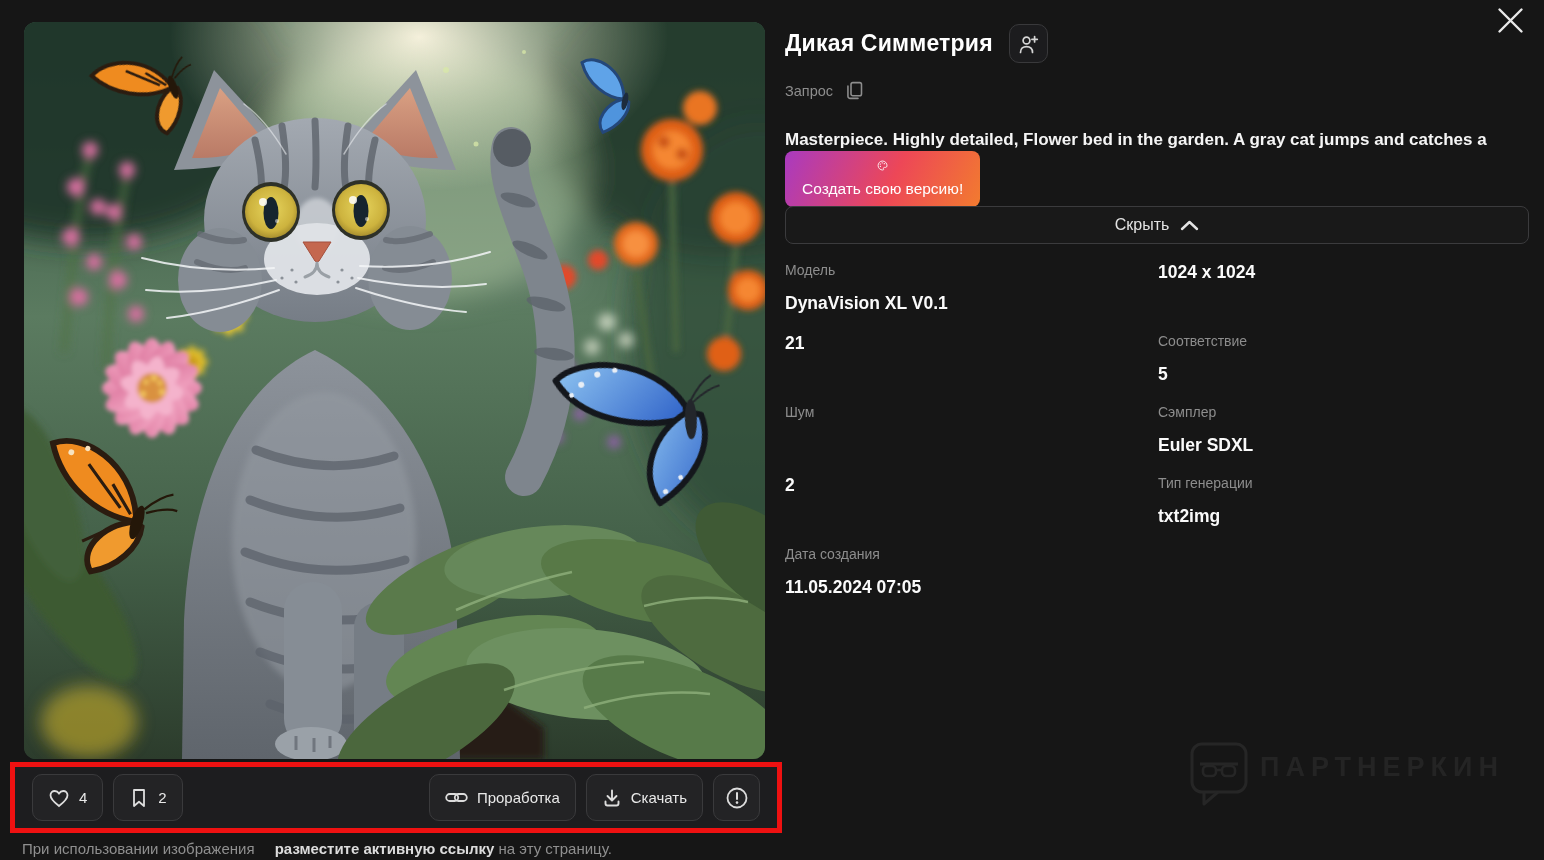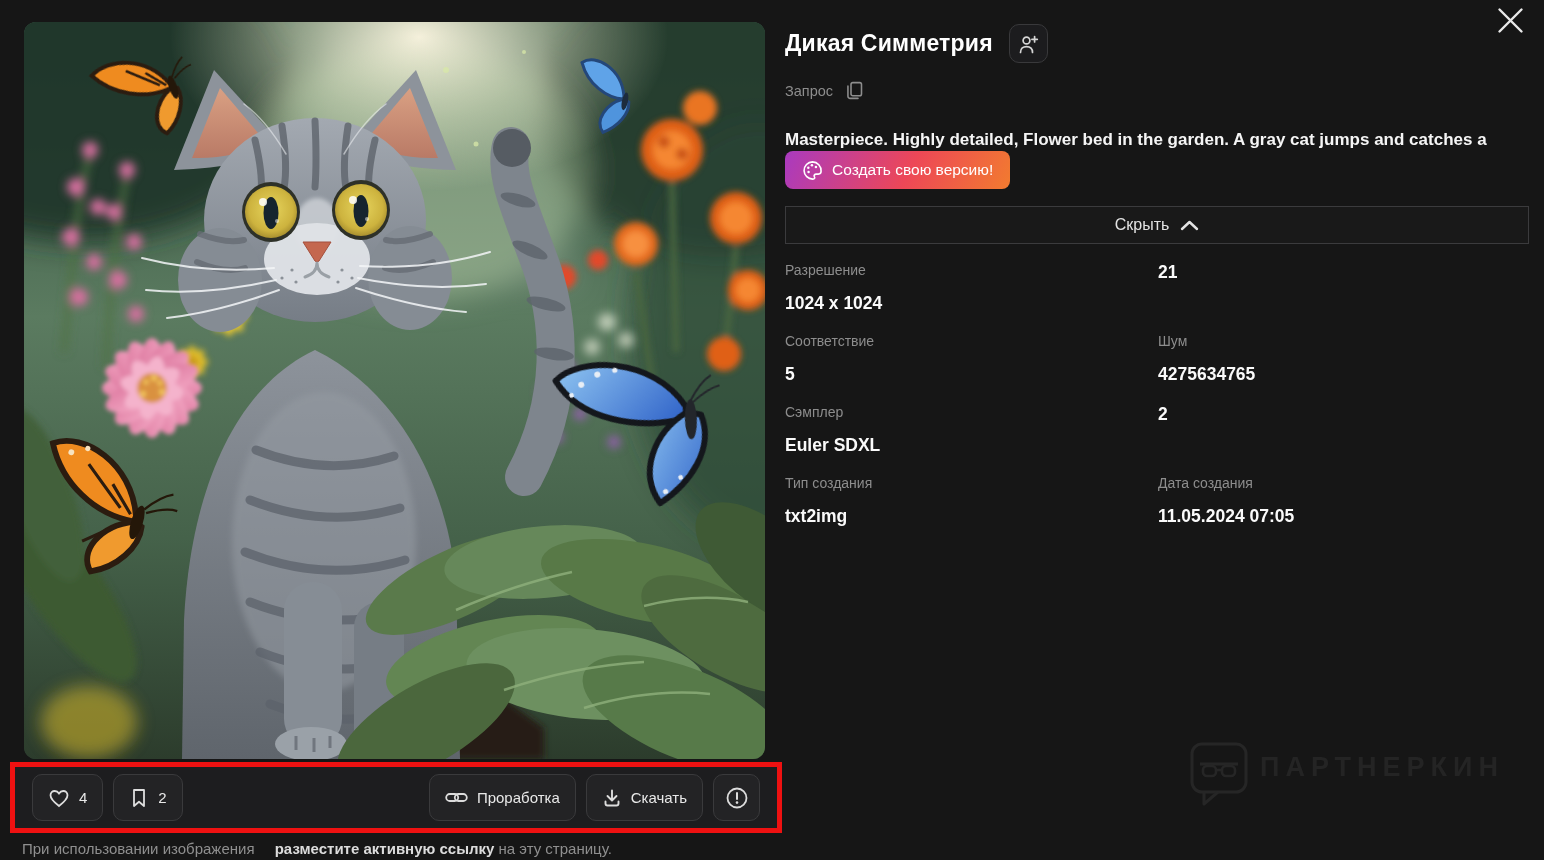--- a/index.html
+++ b/index.html
@@ -59,25 +59,25 @@
 
   .prompt-label-row{position:absolute;left:0;top:79px;display:flex;align-items:center;gap:11px;}
   .prompt-label{font-size:14.5px;color:#8d8d8d;}
   .prompt-text{position:absolute;left:0;top:128px;width:745px;
     font-size:17px;font-weight:bold;color:#f5f5f5;line-height:24px;}
 
   .create-btn{
     position:absolute;left:0;top:151px;height:38px;border-radius:8px;
     background:linear-gradient(115deg,#a93ac0 0%,#ed4757 55%,#f27b2f 100%);
     color:#fff;font-size:15.5px;display:inline-flex;align-items:center;
-    gap:9px;padding:0 17px;cursor:pointer;border:none;
+    gap:9px;padding:9px 17px;cursor:pointer;border:none;flex-direction:column;
   }
   .hide-btn{
     position:absolute;left:0;top:206px;width:744px;height:38px;box-sizing:border-box;
-    border:1px solid #3b3b3d;border-radius:0;background:#191919;
+    border:1px solid #3b3b3d;border-radius:8px;background:#191919;
     color:#e3e3e3;font-size:16px;display:flex;align-items:center;
     justify-content:center;gap:11px;cursor:pointer;
   }
 
   .details-grid{
     position:absolute;left:0;top:262px;width:744px;
     display:grid;grid-template-columns:373px 1fr;
   }
   .dcell{height:71px;}
   .dlabel{font-size:14px;color:#8d8d8d;margin-bottom:15px;}
@@ -514,43 +514,45 @@
 
   <div class="hide-btn">
     <span>Скрыть</span>
     <svg width="19" height="11" viewBox="0 0 19 11">
       <path d="M2,9 L9.5,2 L17,9" fill="none" stroke="#e3e3e3" stroke-width="2.4" stroke-linecap="round" stroke-linejoin="round"></path>
     </svg>
   </div>
 
   <div class="details-grid">
     <div class="dcell">
-      <div class="dlabel">Разрешение</div>
+      <div class="dlabel">Модель</div>
+      <div class="dvalue">DynaVision XL V0.1</div>
+    </div>
+    <div class="dcell">
       <div class="dvalue">1024 x 1024</div>
     </div>
     <div class="dcell">
       <div class="dvalue">21</div>
     </div>
     <div class="dcell">
       <div class="dlabel">Соответствие</div>
       <div class="dvalue">5</div>
     </div>
     <div class="dcell">
       <div class="dlabel">Шум</div>
-      <div class="dvalue">4275634765</div>
     </div>
     <div class="dcell">
       <div class="dlabel">Сэмплер</div>
       <div class="dvalue">Euler SDXL</div>
     </div>
     <div class="dcell">
       <div class="dvalue">2</div>
     </div>
     <div class="dcell">
-      <div class="dlabel">Тип создания</div>
+      <div class="dlabel">Тип генерации</div>
       <div class="dvalue">txt2img</div>
     </div>
     <div class="dcell">
       <div class="dlabel">Дата создания</div>
       <div class="dvalue">11.05.2024 07:05</div>
     </div>
   </div>
 </div>
 
 <svg class="abs wm-logo" width="62" height="66" viewBox="0 0 62 66">

